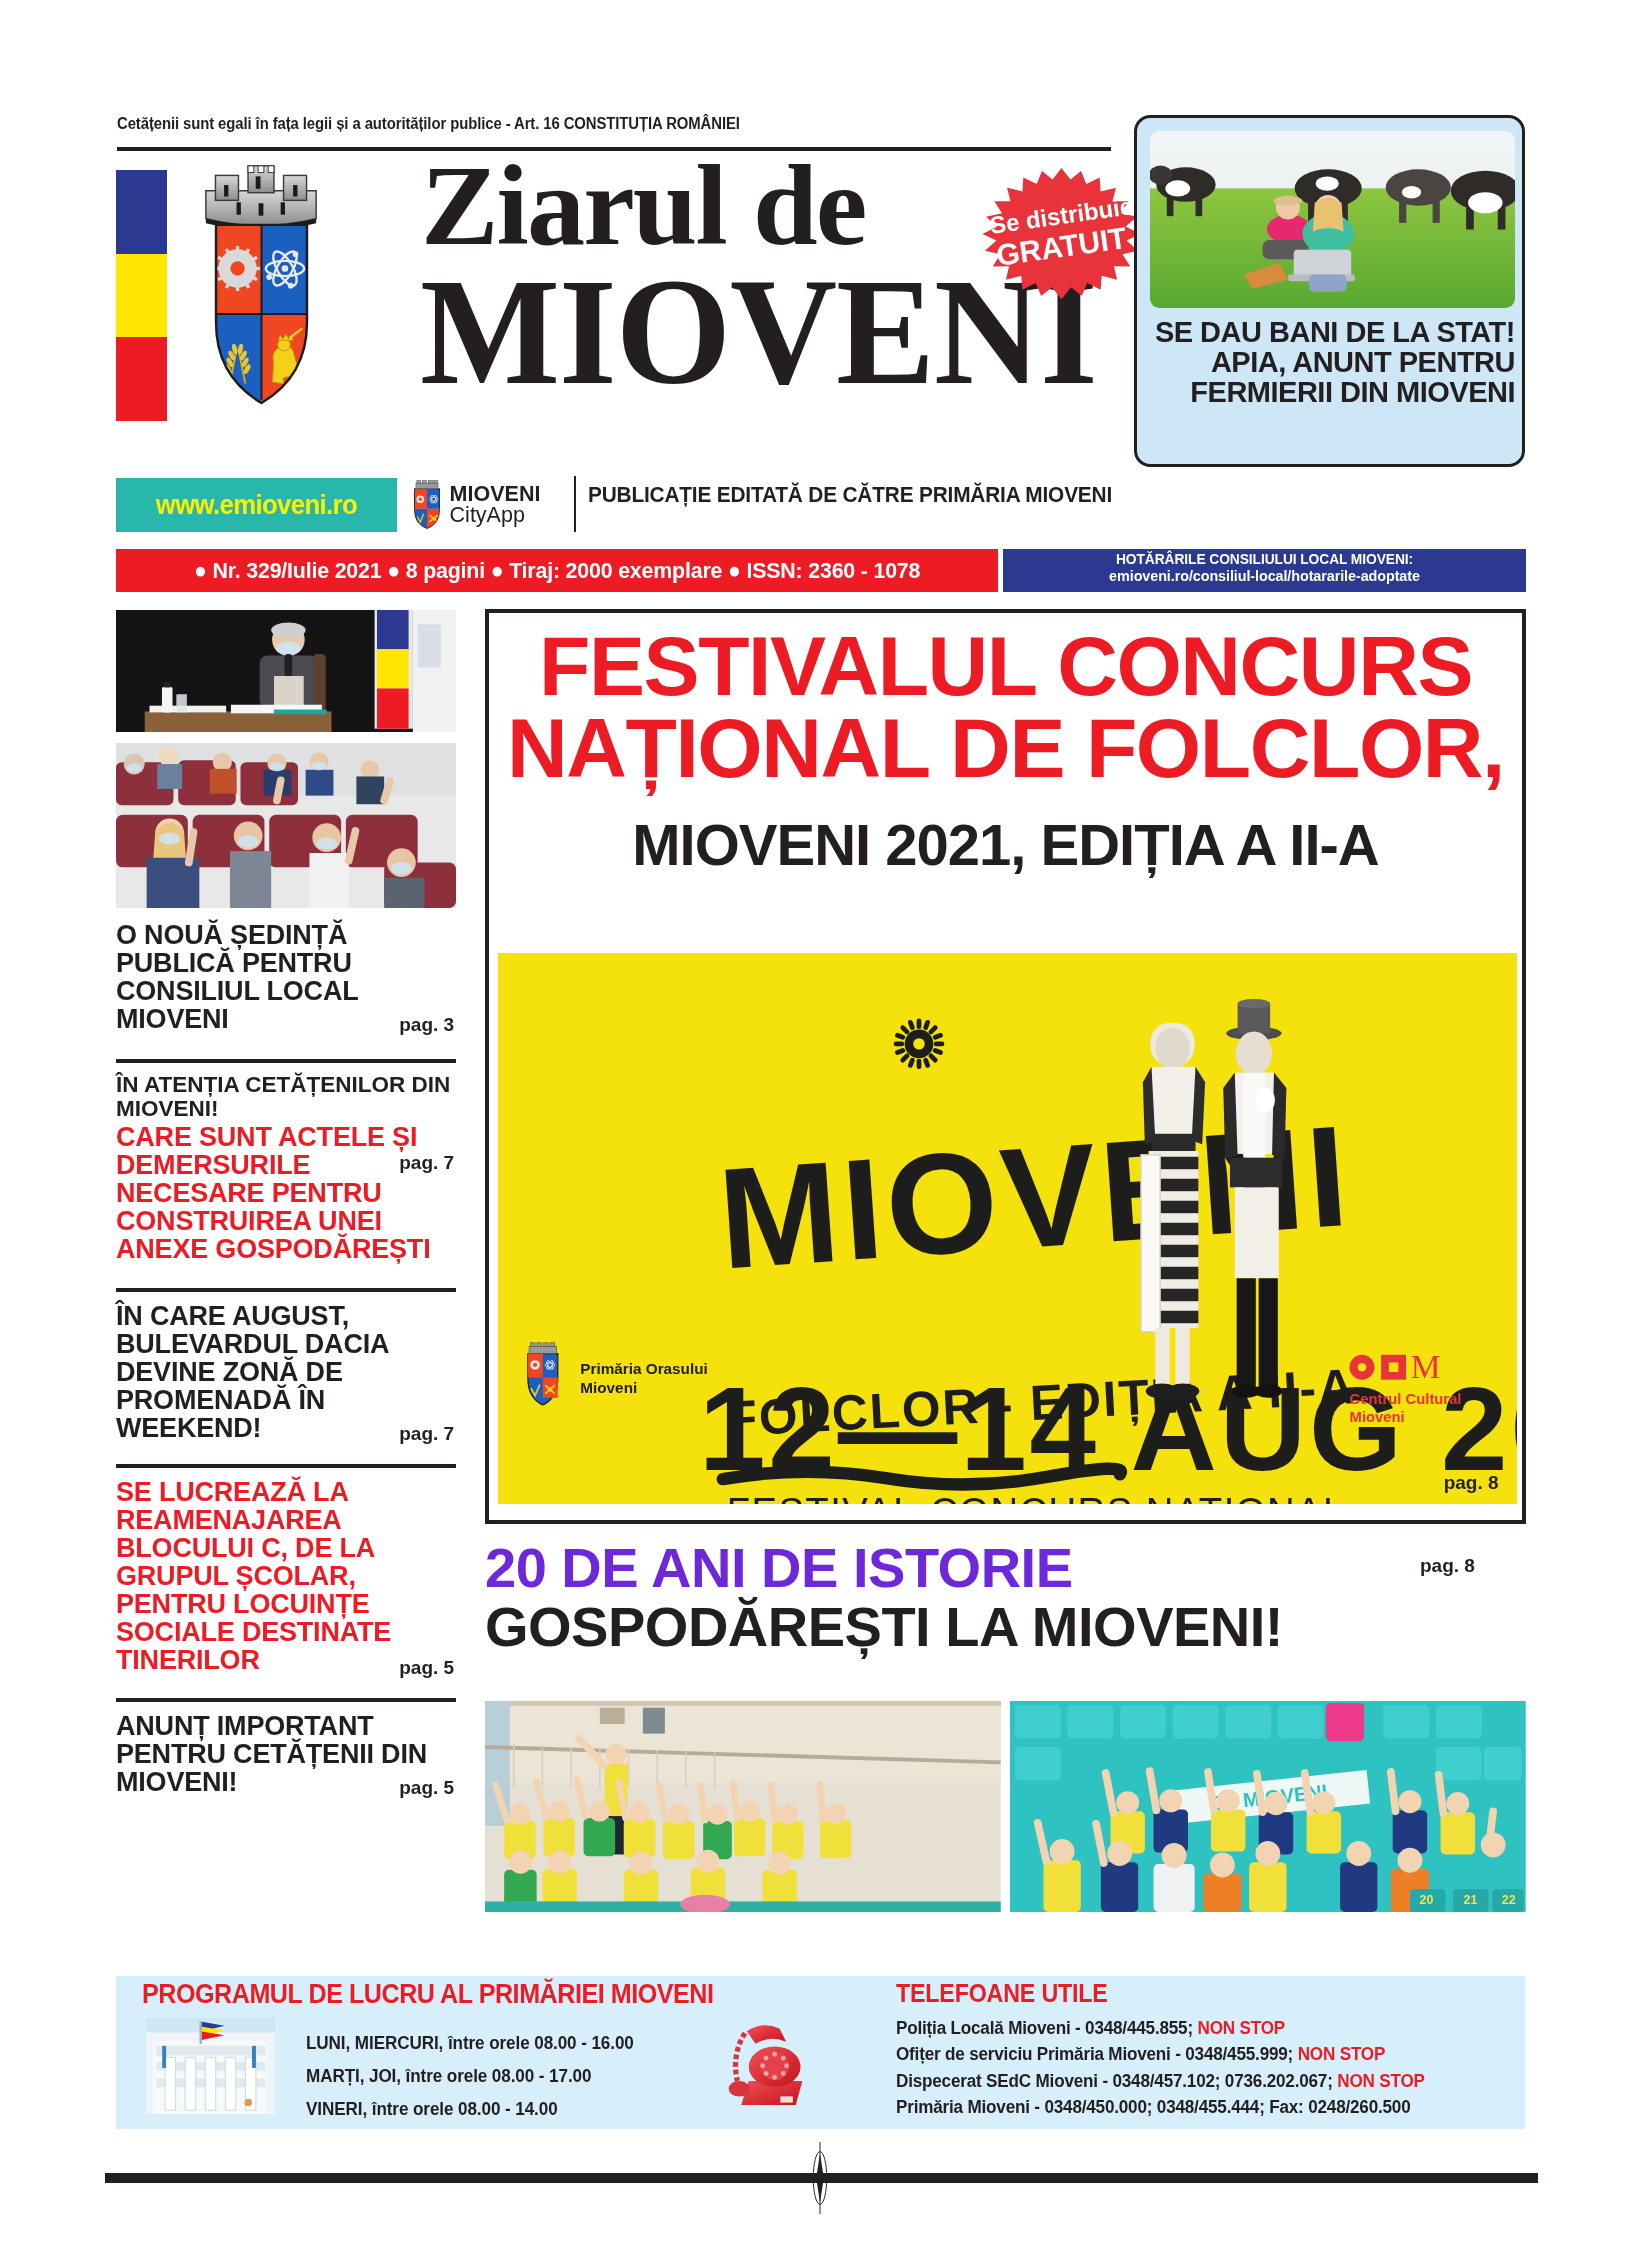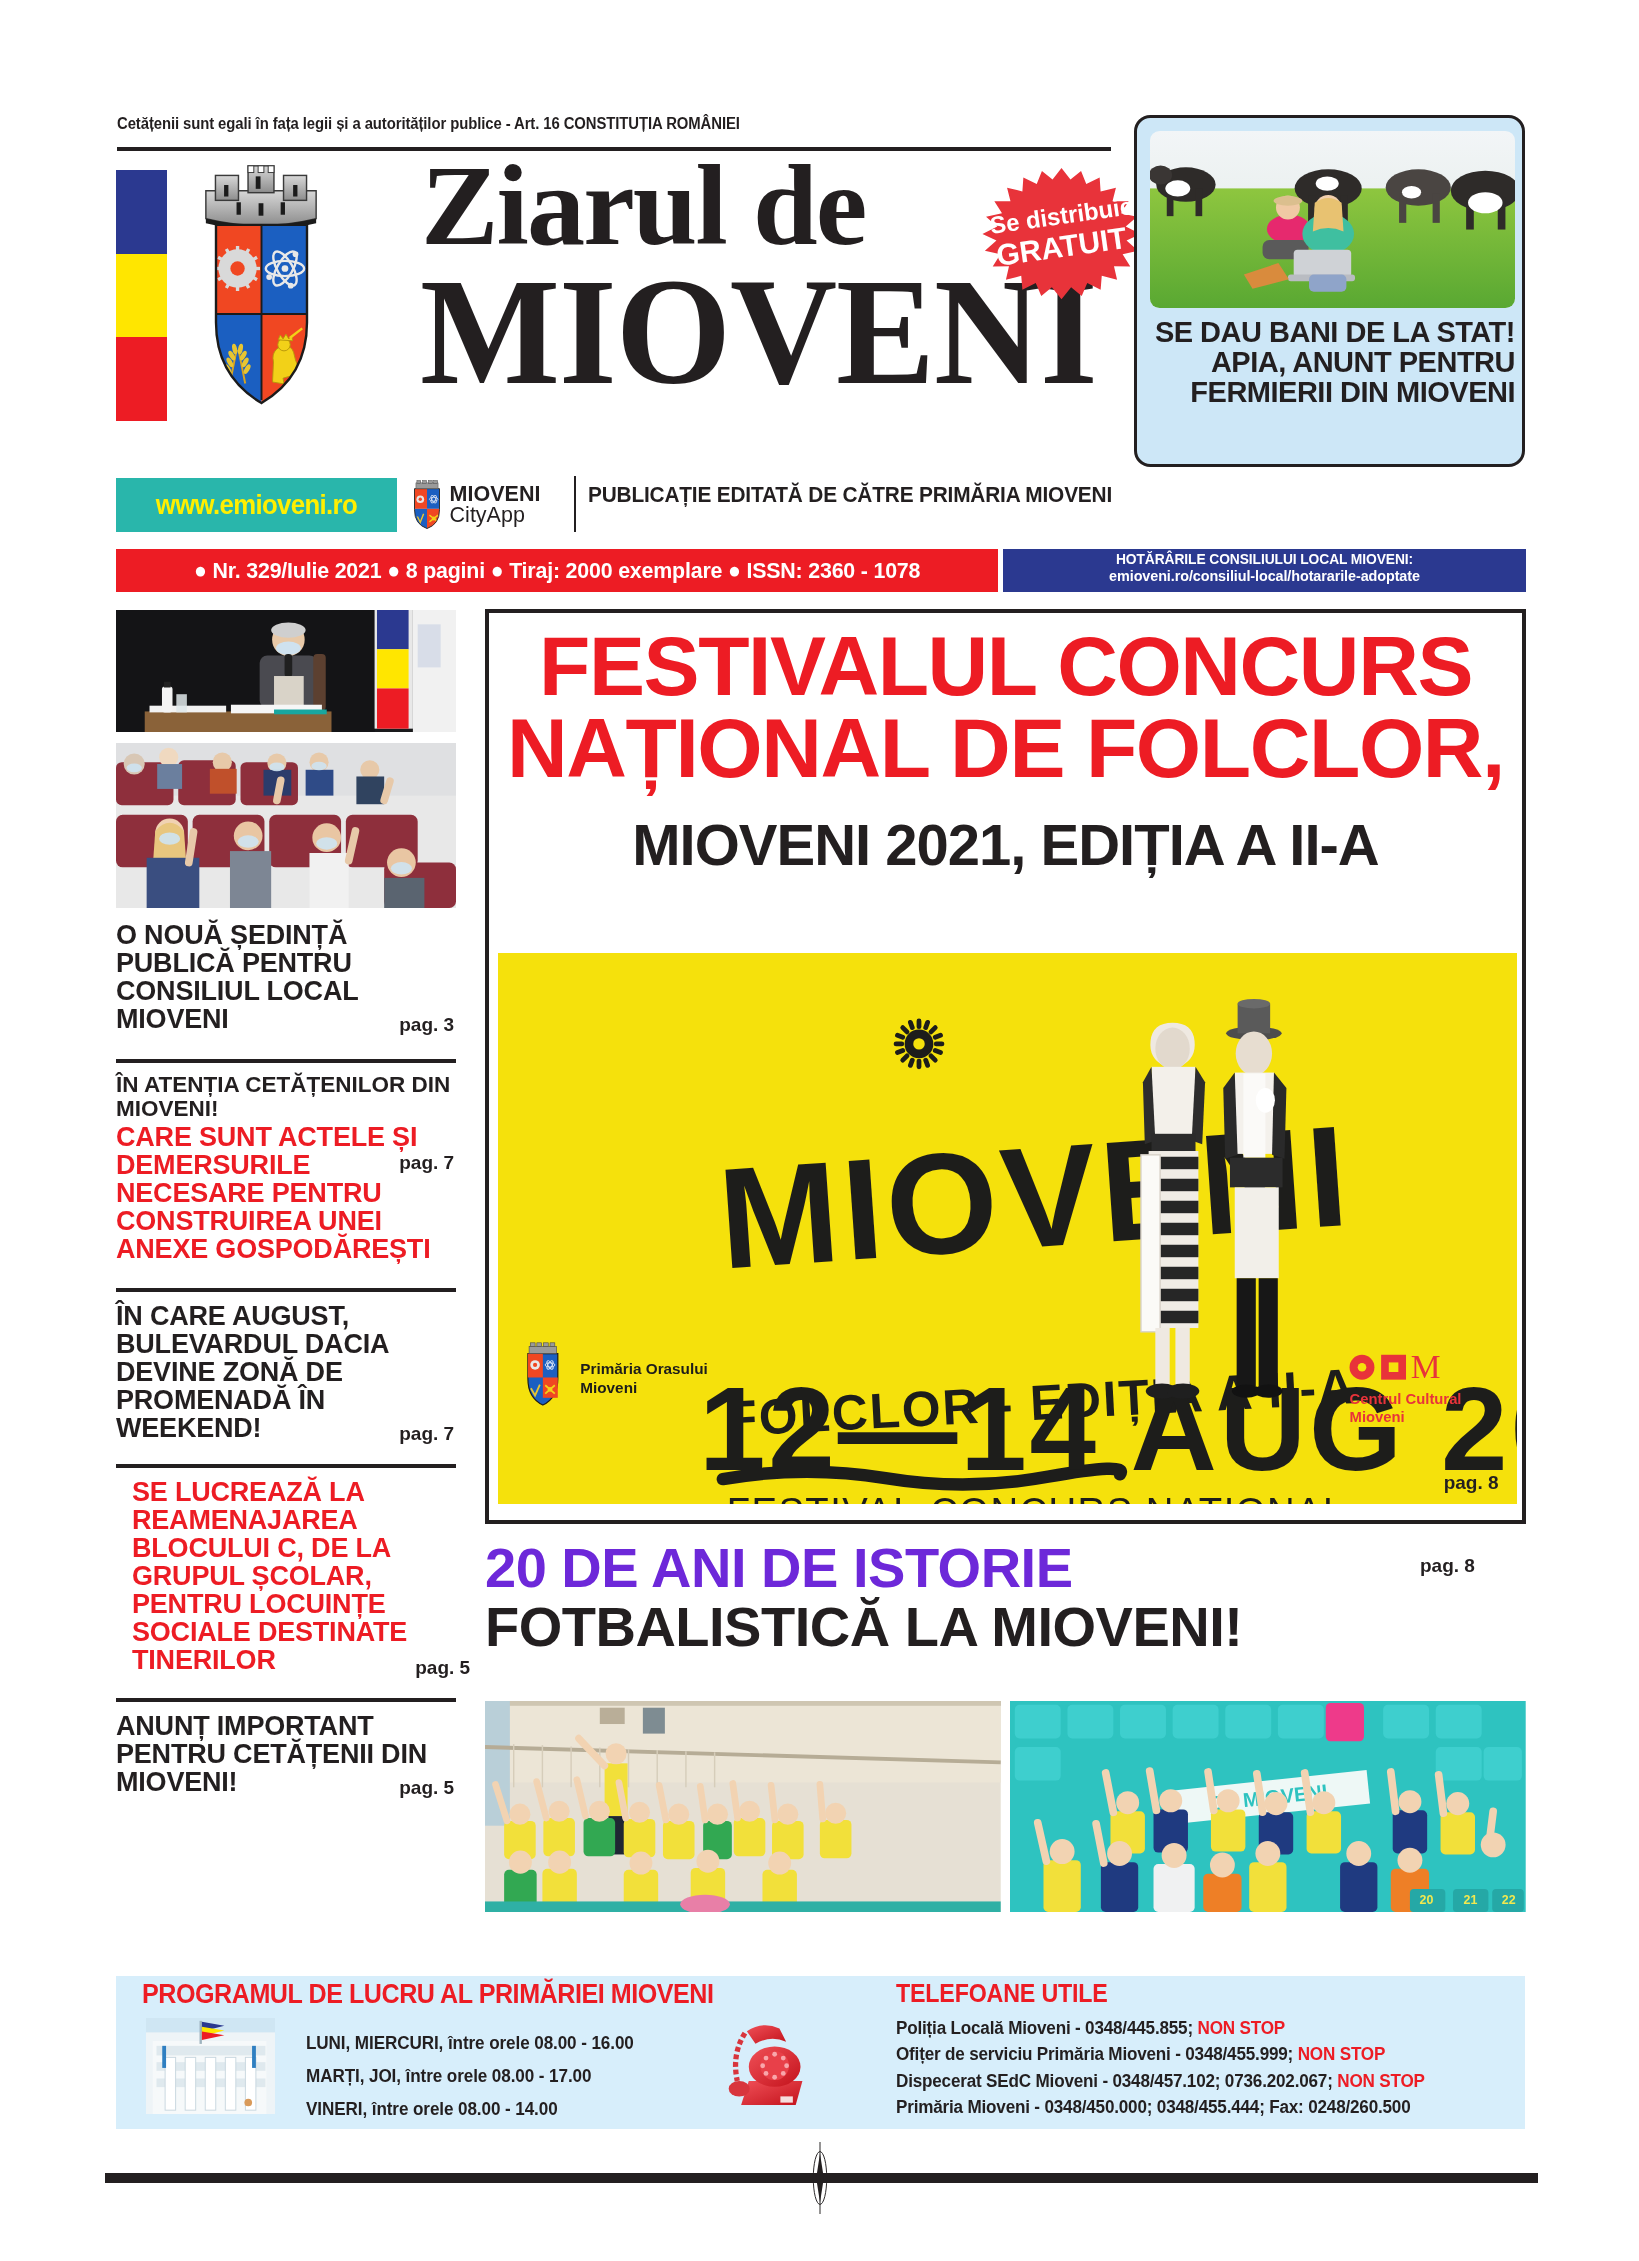--- a/index.html
+++ b/index.html
@@ -585,21 +585,21 @@
       <div class="pag" style="top:79px;">pag. 7</div>
     </div>
     <div class="side-rule"></div>
 
     <div class="side-item" style="height:153px;">
       <div class="side-head">ÎN CARE AUGUST, BULEVARDUL DACIA DEVINE ZONĂ DE PROMENADĂ ÎN WEEKEND!</div>
       <div class="pag" style="top:121px;">pag. 7</div>
     </div>
     <div class="side-rule"></div>
 
-    <div class="side-item" style="height:211px;margin-left:16px;">
+    <div class="side-item" style="height:211px;">
       <div class="side-head red">SE LUCREAZĂ LA REAMENAJAREA BLOCULUI C, DE LA GRUPUL ȘCOLAR, PENTRU LOCUINȚE SOCIALE DESTINATE TINERILOR</div>
       <div class="pag" style="top:179px;">pag. 5</div>
     </div>
     <div class="side-rule"></div>
 
     <div class="side-item" style="height:100px;">
       <div class="side-head">ANUNȚ IMPORTANT PENTRU CETĂȚENII DIN MIOVENI!</div>
       <div class="pag" style="top:65px;">pag. 5</div>
     </div>
   </div>
@@ -728,21 +728,21 @@
             <ellipse cx="94" cy="776" rx="30" ry="14" fill="#121212"></ellipse>
             <ellipse cx="140" cy="776" rx="30" ry="14" fill="#121212"></ellipse>
           </g>
         </g>
       </svg>
       <div class="poster-pag">pag. 8</div>
     </div>
   </div>
 
   <div class="fb-h1">20 DE ANI DE ISTORIE</div>
-  <div class="fb-h2">FOTBALISTICĂ LA MIOVENI!</div>
+  <div class="fb-h2">GOSPODĂREȘTI LA MIOVENI!</div>
   <div class="fb-pag">pag. 8</div>
 
   <div class="fb-photos">
     <div>
       <svg viewBox="0 0 1078 440" preserveAspectRatio="none" width="100%" height="100%" xmlns="http://www.w3.org/2000/svg">
         <rect width="1078" height="440" fill="#e6e0d4"></rect>
         <rect x="0" y="0" width="1078" height="170" fill="#ece5d6"></rect>
         <rect x="40" y="0" width="1078" height="10" fill="#cfc6b2"></rect>
         <rect x="240" y="14" width="52" height="34" fill="#b9ae98"></rect>
         <rect x="330" y="14" width="46" height="54" fill="#7e8c92"></rect>

